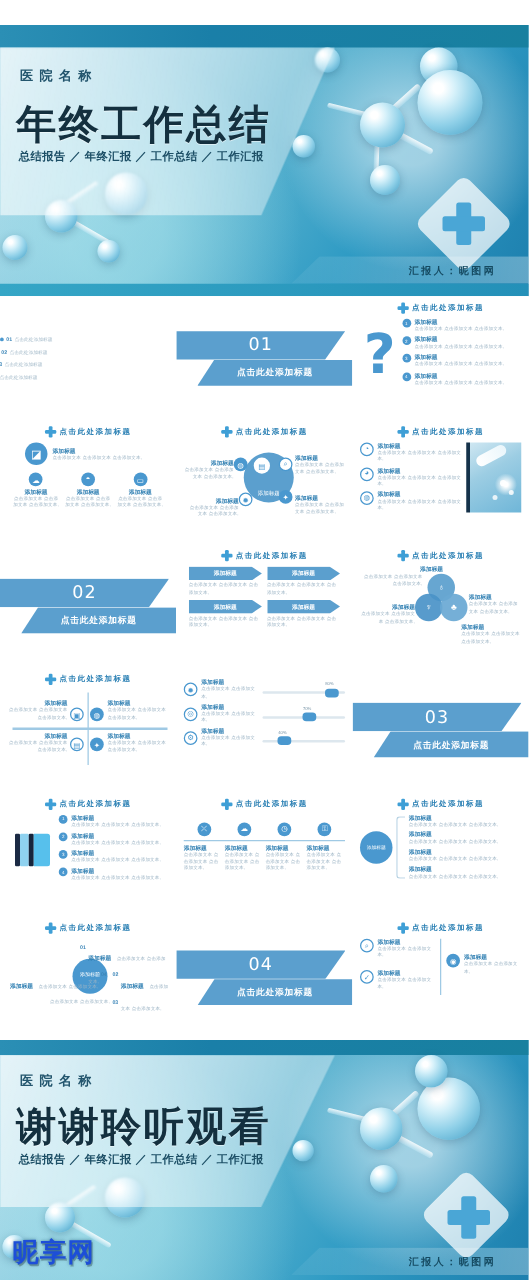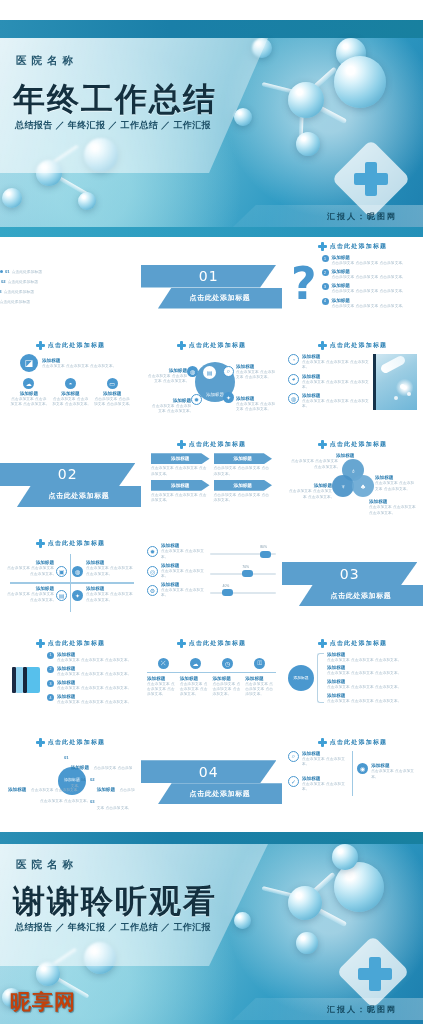--- a/index.html
+++ b/index.html
@@ -131,21 +131,21 @@
   .contents-zh { color:#fff; font-size:11px; font-weight:bold; letter-spacing:2px; text-shadow:0 1px 2px rgba(20,70,100,.4); }
   .contents-en { color:#eaf7ff; font-size:4.6px; letter-spacing:1.6px; font-style:italic; }
   .toc-item { display:flex; align-items:center; gap:2px; }
   .toc-dot { width:3px; height:3px; border-radius:50%; background:#4a98cf; flex:none; }
   .toc-no { font-size:4.2px; color:#3c86b8; font-weight:bold; }
   .toc-tx { font-size:3.8px; color:#a6bccb; }
   
   .wm { position:absolute; left:0; bottom:0; width:423px; height:42px; }
   .wm-logo {
     position:absolute; left:10px; bottom:8px; font-size:21px; font-weight:bold;
-    color:#c2410c; letter-spacing:1px; font-family:"DejaVu Sans", sans-serif;
+    color:#1d4ed8; letter-spacing:1px; font-family:"DejaVu Sans", sans-serif;
     text-shadow:0 0 3px rgba(0,60,90,.55), 1px 1px 0 rgba(0,0,0,.25);
   }
   .wm-url {
     position:absolute; left:95px; bottom:9px; font-size:17px; font-style:italic;
     font-weight:bold; color:#fff; letter-spacing:0; text-shadow:0 0 3px rgba(0,60,90,.5);
   }
   .wm-id {
     position:absolute; right:5px; bottom:12px; font-size:11.5px; color:#e9eef1;
     letter-spacing:.1px; background:rgba(170,185,195,.42); padding:1px 3px;
   }

